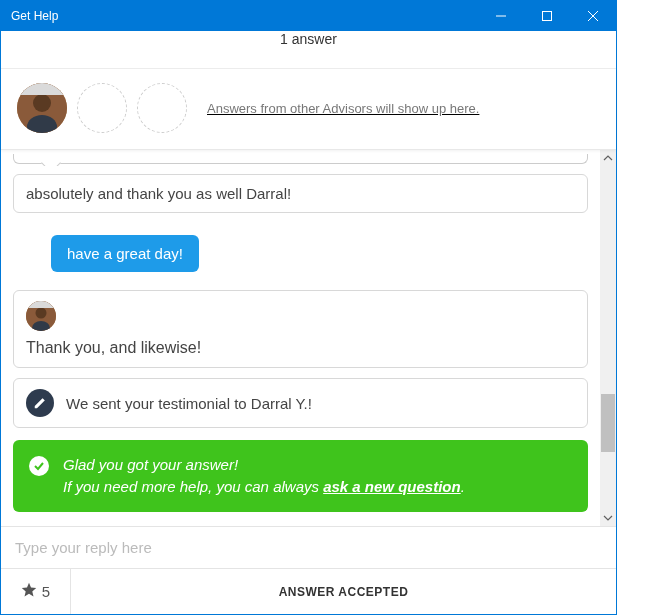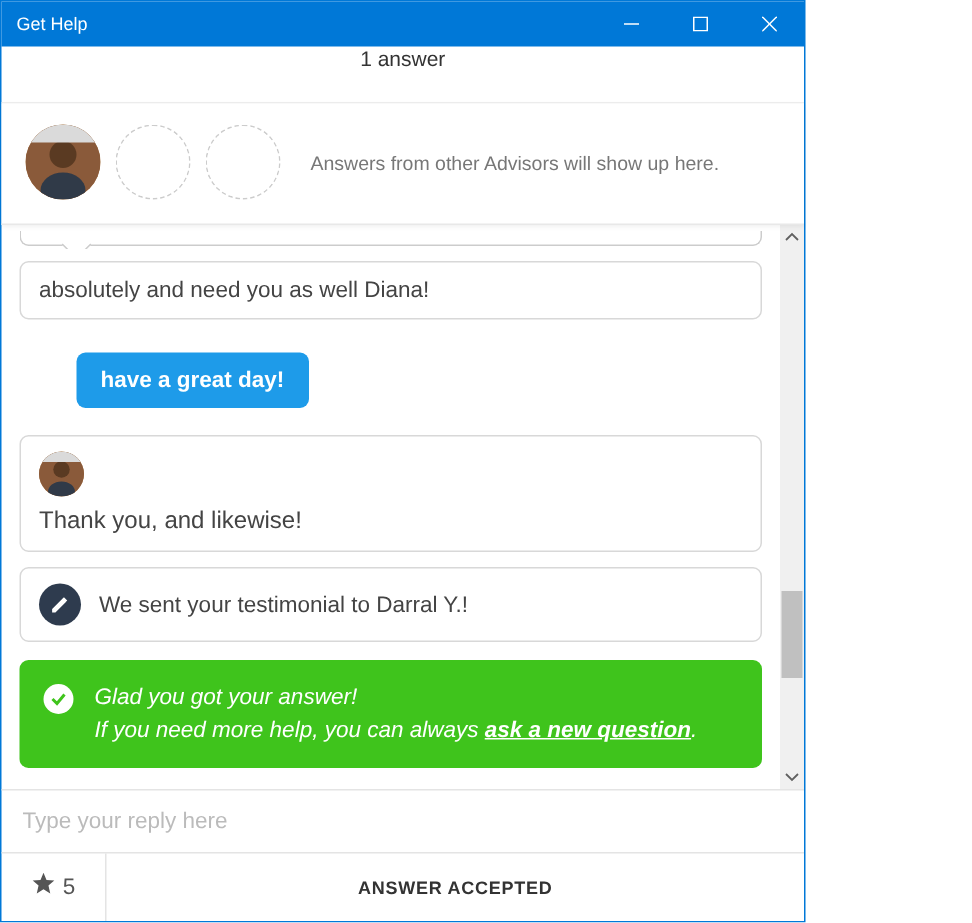--- a/index.html
+++ b/index.html
@@ -1,42 +1,42 @@
 <!DOCTYPE html>
 <html><head>
   <meta charset="utf-8">
   <style>
     * { box-sizing: border-box; margin: 0; padding: 0; }
     html, body { width: 648px; height: 615px; font-family: "Segoe UI", Arial, sans-serif; overflow: hidden; background: #fff; }
-    .window { width: 537px; height: 615px; display: flex; flex-direction: column; border: 1px solid #0078d7; }
+    .window { width: 617px; height: 615px; display: flex; flex-direction: column; border: 1px solid #0078d7; }
     .titlebar { height: 30px; background: #0078d7; color: #fff; display: flex; align-items: center; padding-left: 10px; font-size: 12px; }
     .titlebar .title { flex: 1; }
     .titlebar .win-btn { width: 46px; height: 30px; display: flex; align-items: center; justify-content: center; color: #fff; }
     .titlebar .win-btn svg { width: 10px; height: 10px; }
 
     .subheader { height: 38px; display: flex; justify-content: center; font-size: 14px; color: #333; border-bottom: 1px solid #eee; }
 
-    .advisor-row { display: flex; align-items: center; padding: 14px 16px 16px 16px; border-bottom: 1px solid #e8e8e8; box-shadow: 0 1px 3px rgba(0,0,0,0.06); position: relative; z-index: 5; background: #fff;}
+    .advisor-row { display: flex; align-items: center; padding: 14px 16px 16px 16px; border-bottom: 1px solid #e8e8e8; box-shadow: 0 1px 3px rgba(0,0,0,0.06); position: relative; z-index: 5; background: #fff; text-decoration: underline;}
     .avatar { width: 50px; height: 50px; border-radius: 50%; margin-right: 10px; background: #b08050; display: flex; align-items:center; justify-content:center; overflow:hidden;}
     .avatar svg { width: 50px; height: 50px; }
     .avatar-empty { width: 50px; height: 50px; border-radius: 50%; border: 1px dashed #ccc; margin-right: 10px; }
     .advisor-text { font-size: 13px; color: #777; margin-left: 10px; }
 
     .content { flex: 1; position: relative; display: flex; }
     .chat { flex:1; overflow: hidden; padding: 4px 10px 10px 10px; }
     .scrollbar { width: 16px; background: #f0f0f0; position: relative; display:flex; flex-direction:column; align-items:center; justify-content:space-between;}
     .scroll-thumb { position: absolute; width: 14px; background: #c0c0c0; }
     .scroll-arrow { width:16px; height:16px; display:flex; align-items:center; justify-content:center; color:#606060;}
 
     .bubble-wrap-peek { height: 12px; overflow: hidden; margin: 0 2px; }
     .bubble-peek-inner { border-bottom: 1px solid #ccc; border-left: 1px solid #ccc; border-right: 1px solid #ccc; height: 40px; margin-top: -30px; border-radius: 6px; background:#fff; position:relative;}
     .chevron-peek { position:absolute; left:30px; bottom:-7px; width:14px; height:14px; background:#fff; border-left:1px solid #ccc; border-bottom:1px solid #ccc; transform: rotate(-45deg);}
 
     .msg-grey { border: 1px solid #d8d8d8; border-radius: 6px; padding: 10px 12px; font-size: 15px; color: #444; margin: 8px 2px; background: #fff;}
-    .msg-blue { background: #1e9be9; color: #fff; border-radius: 6px; padding: 10px 16px; font-size: 15px; font-weight:700; margin: 14px 2px 14px 40px; display: inline-block; }
+    .msg-blue { background: #1e9be9; color: #fff; border-radius: 6px; padding: 10px 16px; font-size: 15px; font-weight:400; margin: 14px 2px 14px 40px; display: inline-block; }
     .blue-row { display:flex; }
 
     .msg-card { border: 1px solid #d8d8d8; border-radius: 6px; padding: 10px 12px; margin: 4px 2px 10px 2px; background:#fff;}
     .card-head { display:flex; align-items:center; margin-bottom:8px;}
     .mini-avatar { width:30px; height:30px; border-radius:50%; background:#b08050; margin-right:8px; overflow:hidden; display:flex; align-items:center; justify-content:center;}
     .mini-avatar svg { width:30px; height:30px;}
     .card-name { font-size: 14px; color:#555;}
     .card-sub { font-size: 11px; color:#999;}
     .card-body { font-size: 16px; color:#444;}
 
@@ -107,21 +107,21 @@
   <div class="content">
     <div class="chat">
 
       <div class="bubble-wrap-peek">
         <div class="bubble-peek-inner">
             <div class="chevron-peek"></div>
           </div>
       </div>
 
       <div class="msg-grey">
-        <span>absolutely and need you as well Diana!</span>
+        <span>absolutely and thank you as well Darral!</span>
       </div>
 
       <div class="blue-row">
         <div class="msg-blue">
           <span>have a great day!</span>
         </div>
       </div>
 
       <div class="msg-card">
         <div class="card-head">

